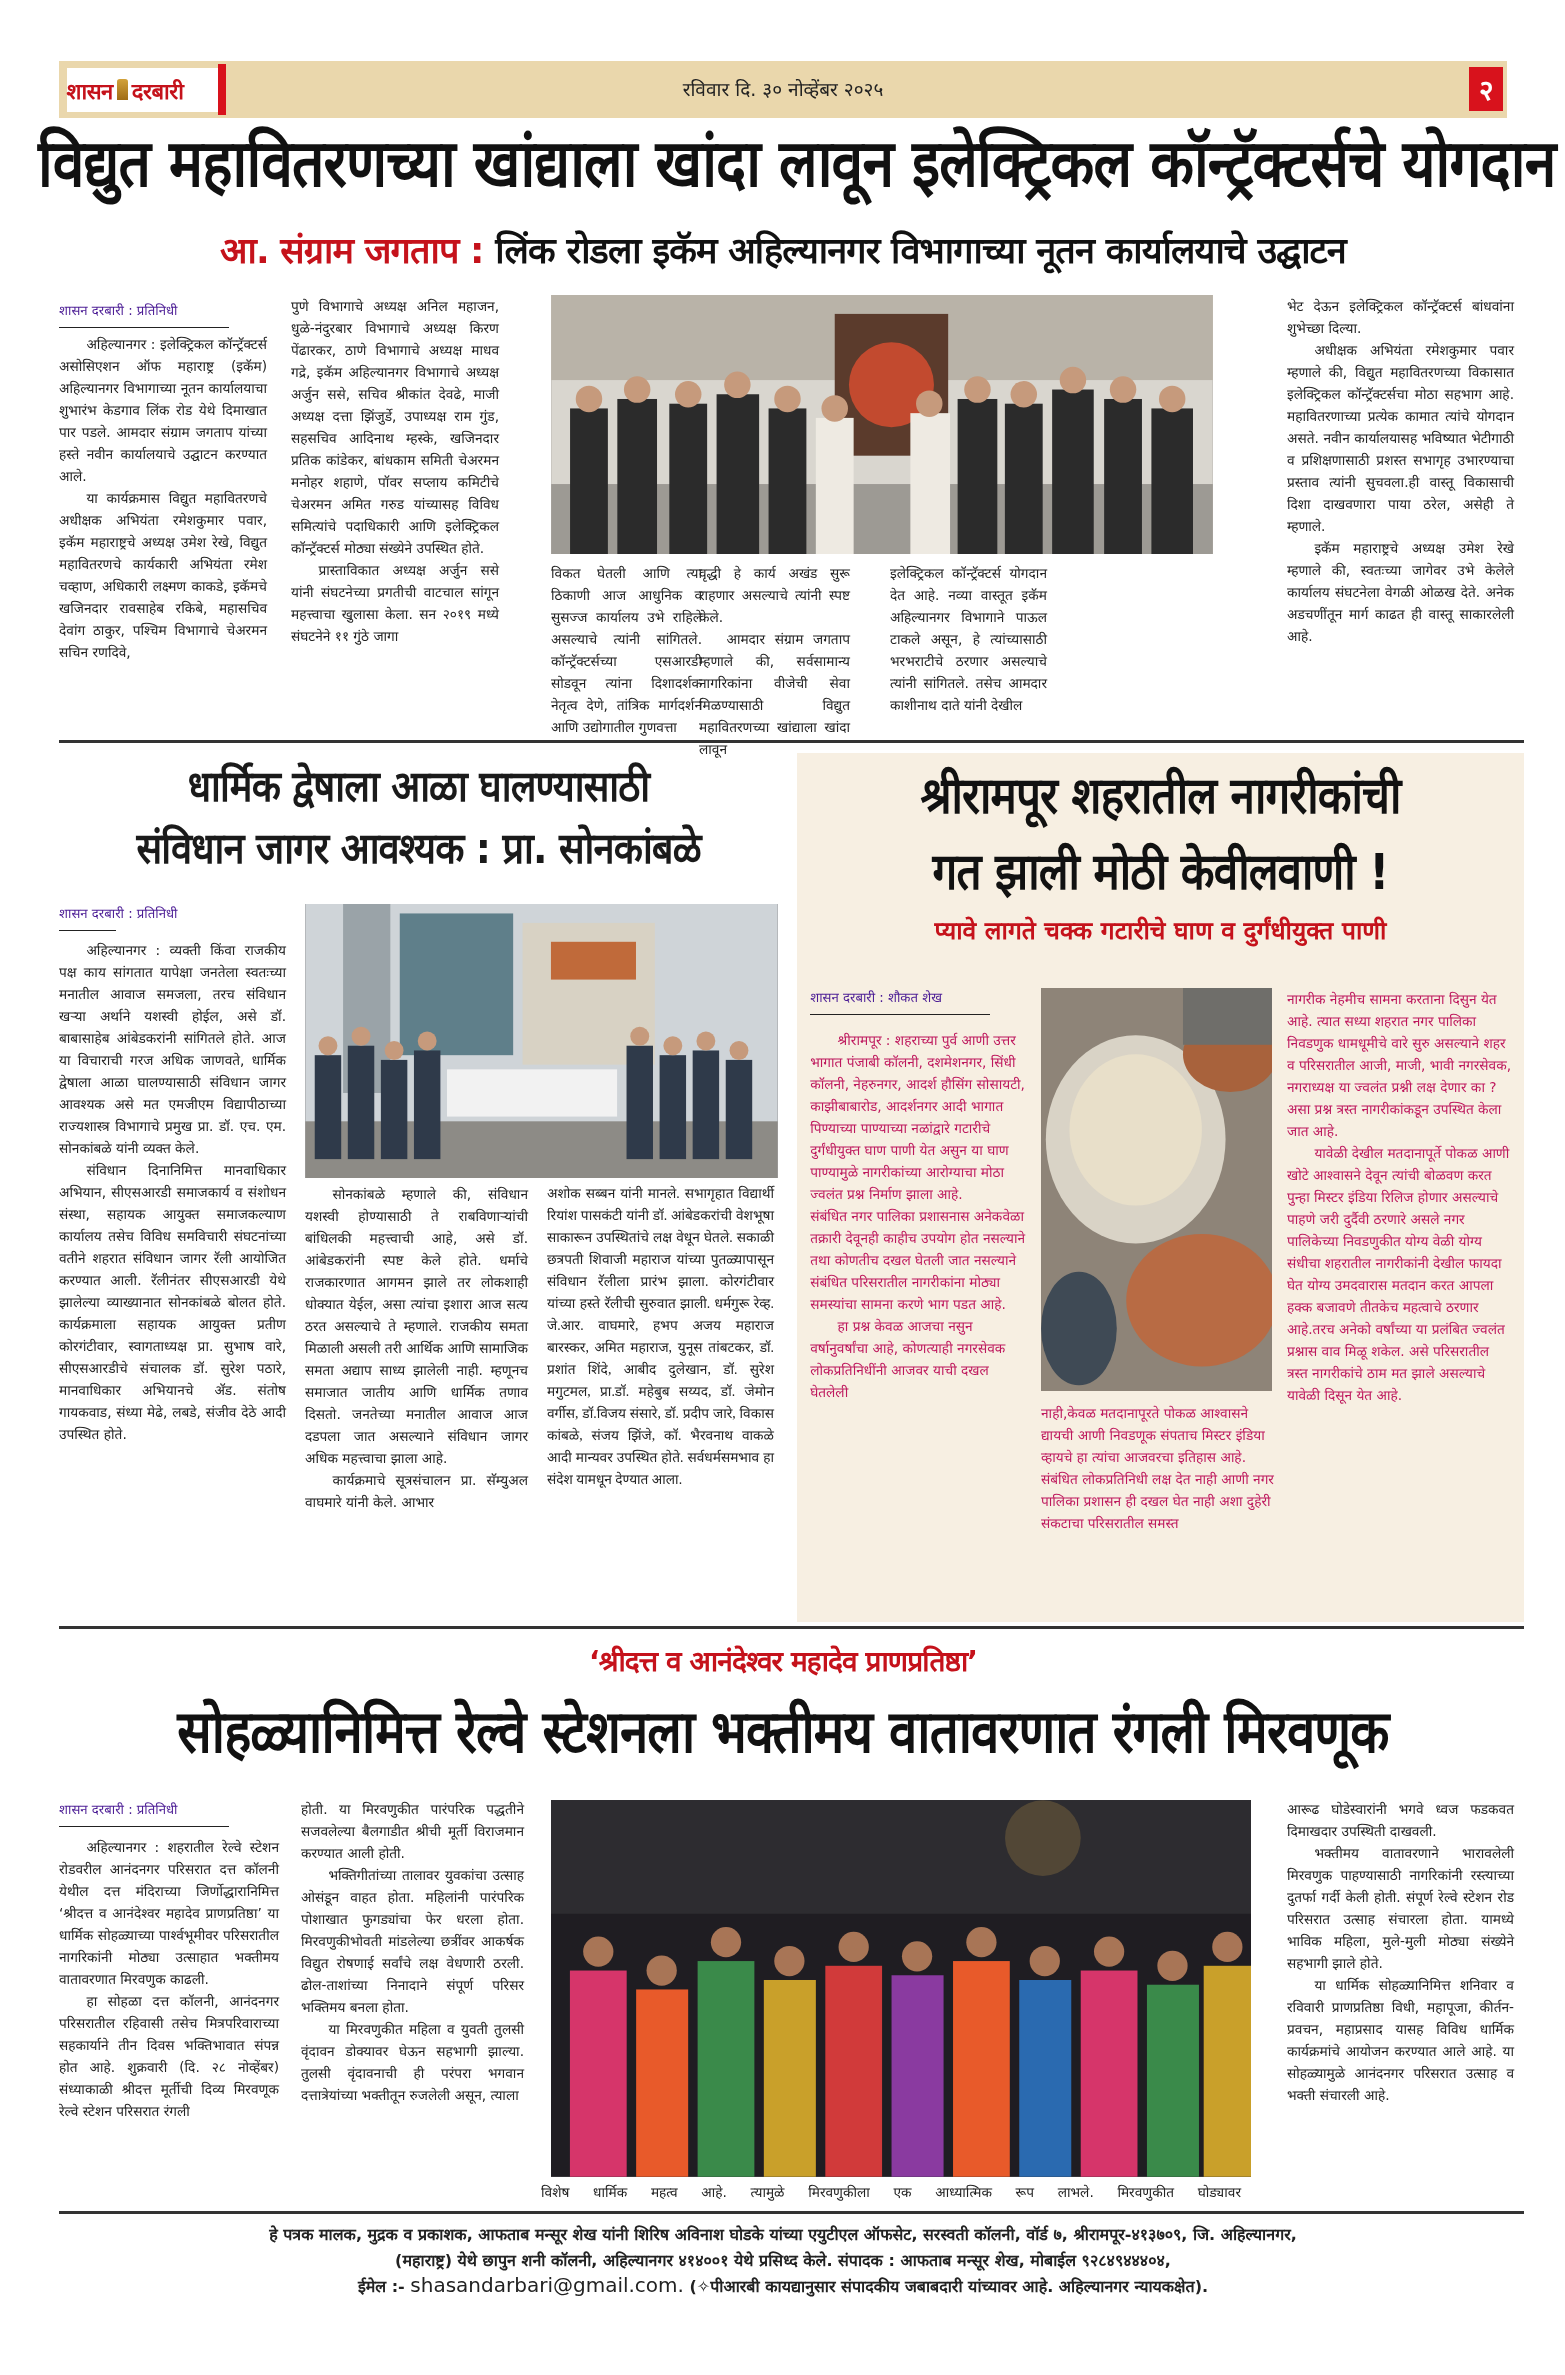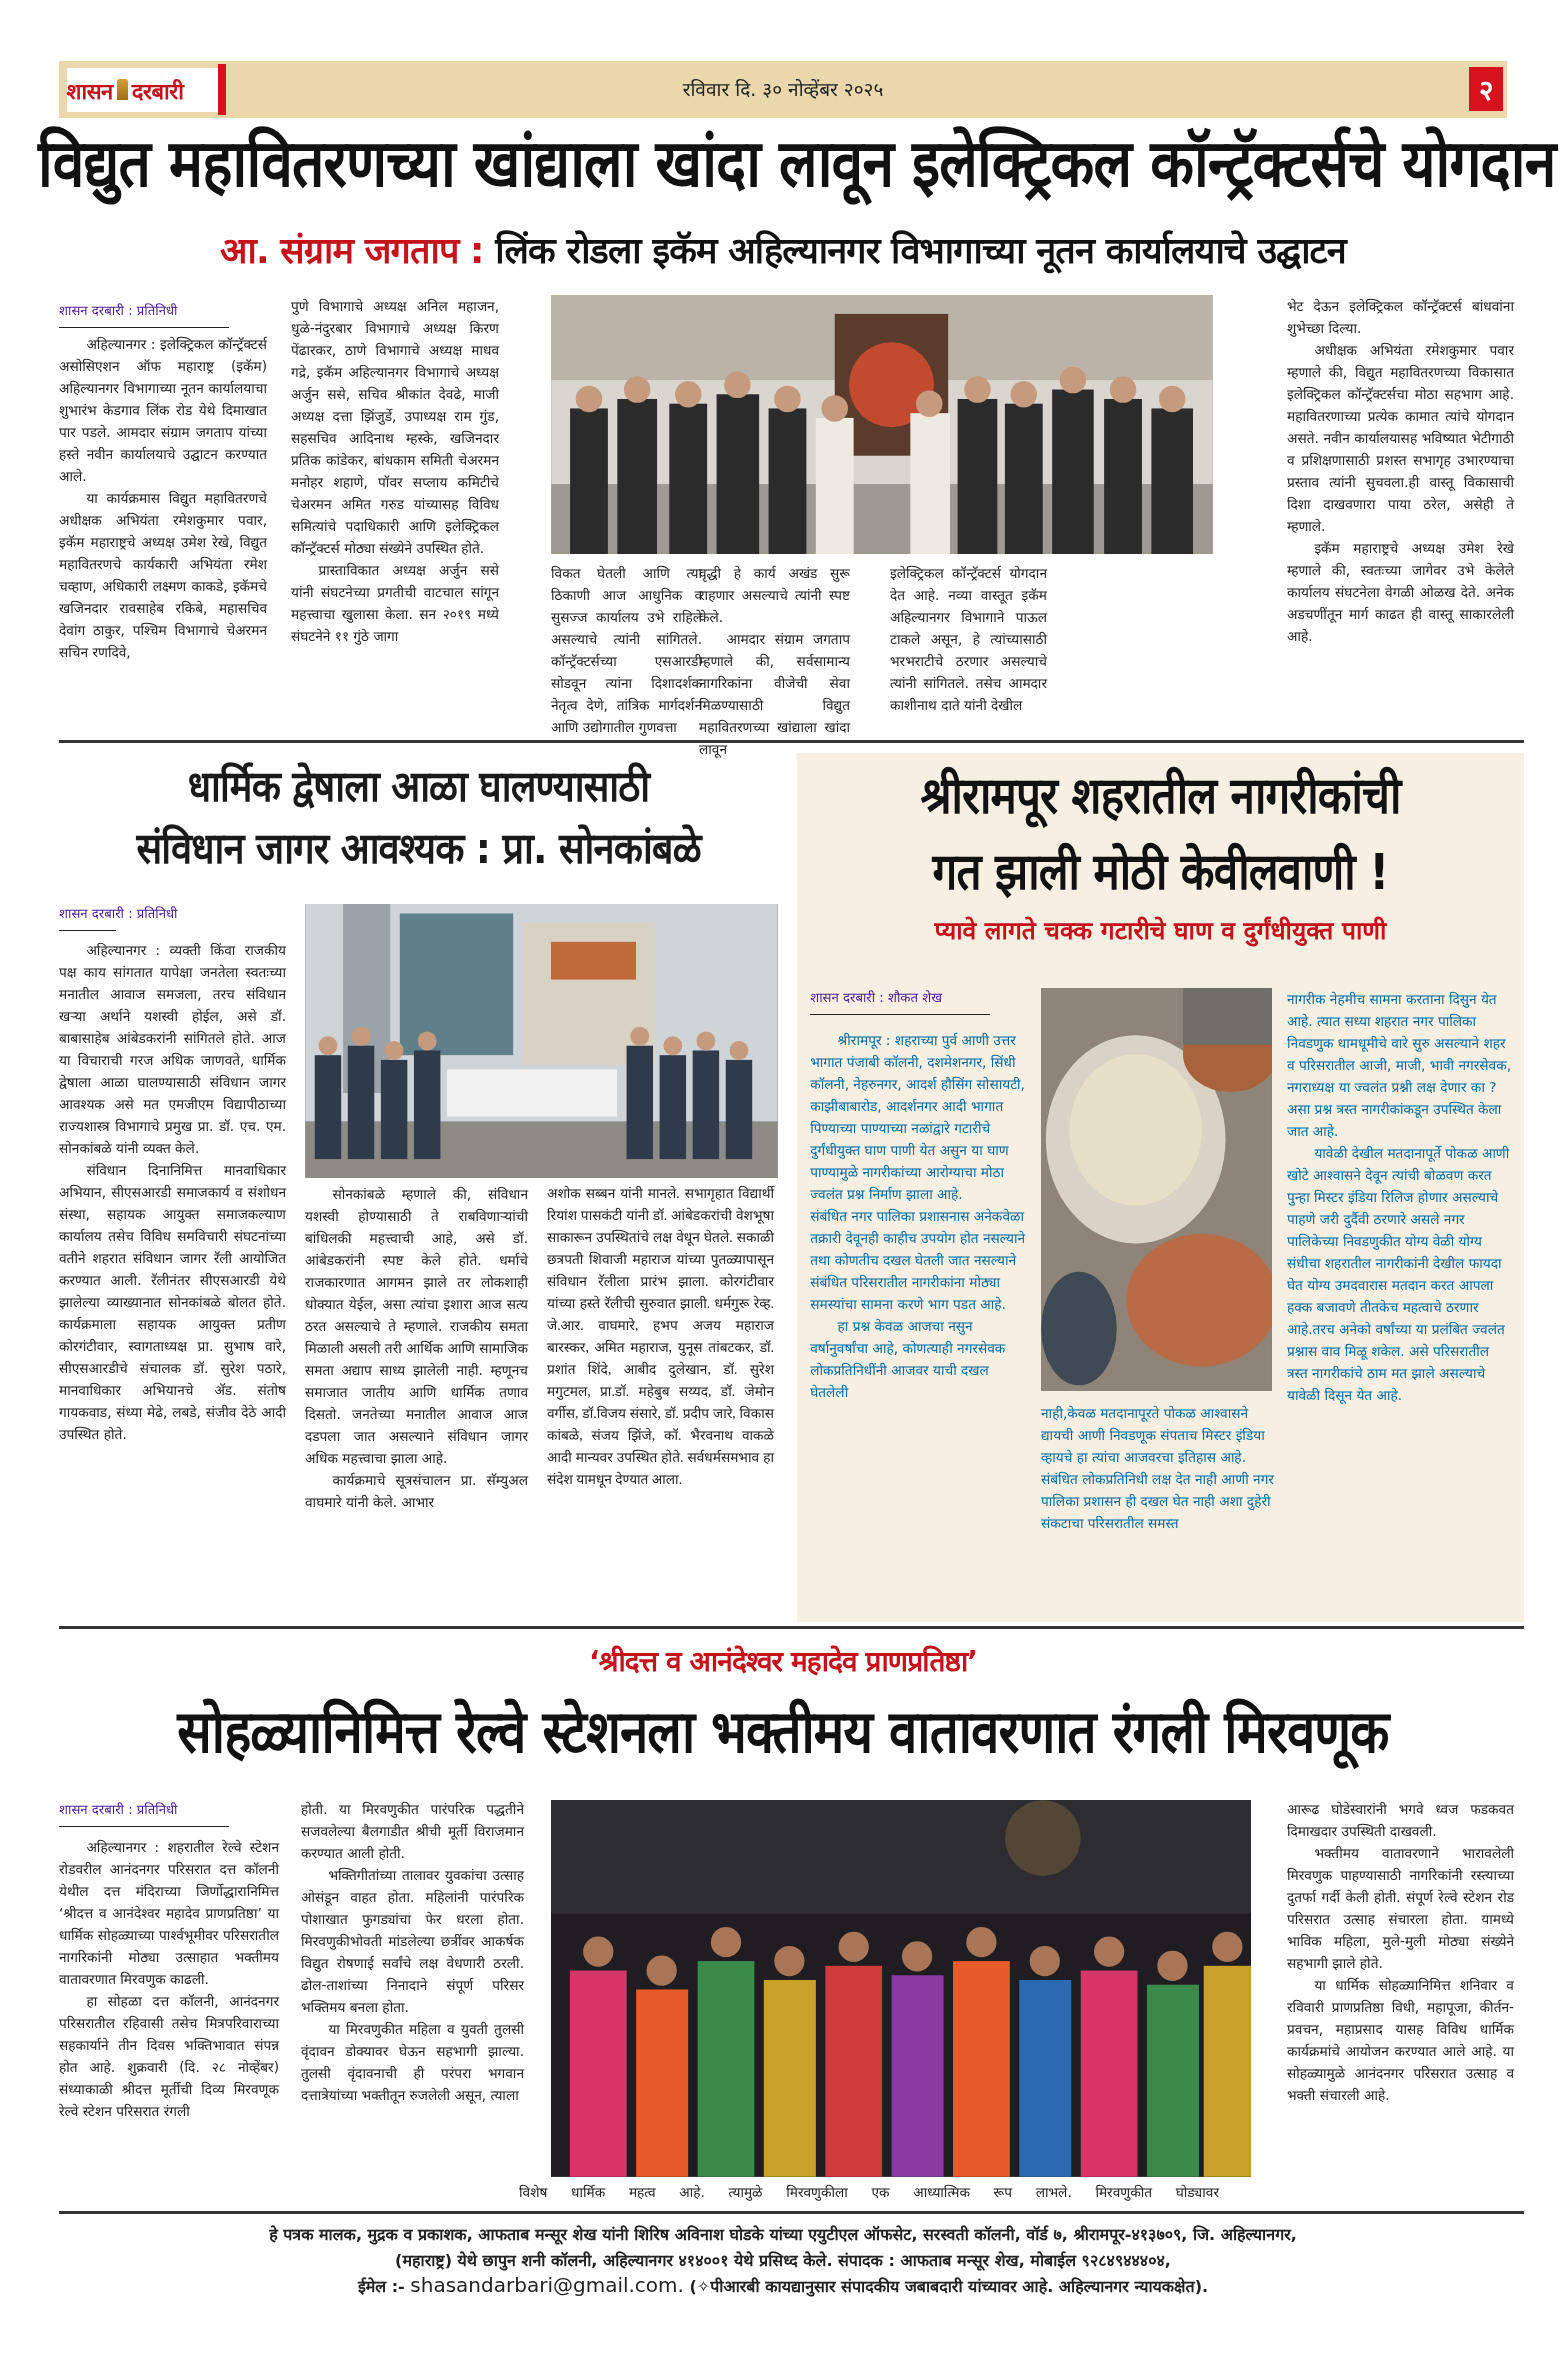--- a/index.html
+++ b/index.html
@@ -19,21 +19,21 @@
   .byline-rule { height: 1.9px; background: #222; width: 170px; margin-top: 7.6px; }
   .col { font-size: 13.7px; line-height: 22px; text-align: justify; color: #222; }
   .col p { margin: 0; text-indent: 2em; }
   .col p.noind { text-indent: 0; }
   .photo { background: #777; overflow: hidden; }
   .rule { height: 2.8px; background: #333; }
   .sec2-head { font-weight: bold; font-size: 38px; line-height: 55px; text-align: center; letter-spacing: -0.9px; transform: scaleY(1.12); }
   .box { background: #f7efe2; }
   .box-head { font-weight: bold; font-size: 44px; line-height: 66px; text-align: center; letter-spacing: -0.9px; transform: scaleY(1.15); color: #111; }
   .box-sub { font-weight: bold; font-size: 24.6px; text-align: center; color: #c5121b; }
-  .col-ragged { font-size: 13.7px; line-height: 22px; color: #0369a1; }
+  .col-ragged { font-size: 13.7px; line-height: 22px; color: #be185d; }
   .col-ragged p { margin: 0; }
   .col-ragged p.ind { text-indent: 2em; }
   .footer { left: 57px; width: 1452px; text-align: center; font-weight: bold; font-size: 16px; line-height: 25.6px; color: #222; }
   .footer .email { font-weight: normal; font-size: 20px; }
 </style>
 </head>
 <body>
 
 <div class="abs masthead">
   <div class="logo">
@@ -263,21 +263,21 @@
         <circle cx="387" cy="165" r="16"></circle>
       <circle cx="455" cy="150" r="16"></circle>
         <circle cx="522" cy="170" r="16"></circle>
         <circle cx="590" cy="160" r="16"></circle>
       <circle cx="657" cy="175" r="16"></circle>
         <circle cx="715" cy="155" r="16"></circle>
     </g>
   </svg>
 </div>
 
-<div class="abs col" style="left:519px; top:2181px; width:700px; text-align:justify; text-align-last:justify;">
+<div class="abs col" style="left:541px; top:2181px; width:700px; text-align:justify; text-align-last:justify;">
   <p class="noind">विशेष धार्मिक महत्व आहे. त्यामुळे मिरवणुकीला एक आध्यात्मिक रूप लाभले. मिरवणुकीत घोड्यावर</p>
 </div>
 
 <div class="abs col" style="left:1287px; top:1798px; width:227px;">
   <p class="noind">आरूढ घोडेस्वारांनी भगवे ध्वज फडकवत दिमाखदार उपस्थिती दाखवली.</p>
   <p>भक्तीमय वातावरणाने भारावलेली मिरवणुक पाहण्यासाठी नागरिकांनी रस्त्याच्या दुतर्फा गर्दी केली होती. संपूर्ण रेल्वे स्टेशन रोड परिसरात उत्साह संचारला होता. यामध्ये भाविक महिला, मुले-मुली मोठ्या संख्येने सहभागी झाले होते.</p>
   <p>या धार्मिक सोहळ्यानिमित्त शनिवार व रविवारी प्राणप्रतिष्ठा विधी, महापूजा, कीर्तन-प्रवचन, महाप्रसाद यासह विविध धार्मिक कार्यक्रमांचे आयोजन करण्यात आले आहे. या सोहळ्यामुळे आनंदनगर परिसरात उत्साह व भक्ती संचारली आहे.</p>
 </div>
 
 <div class="abs rule" style="left:59px; top:2211px; width:1465px;"></div>

